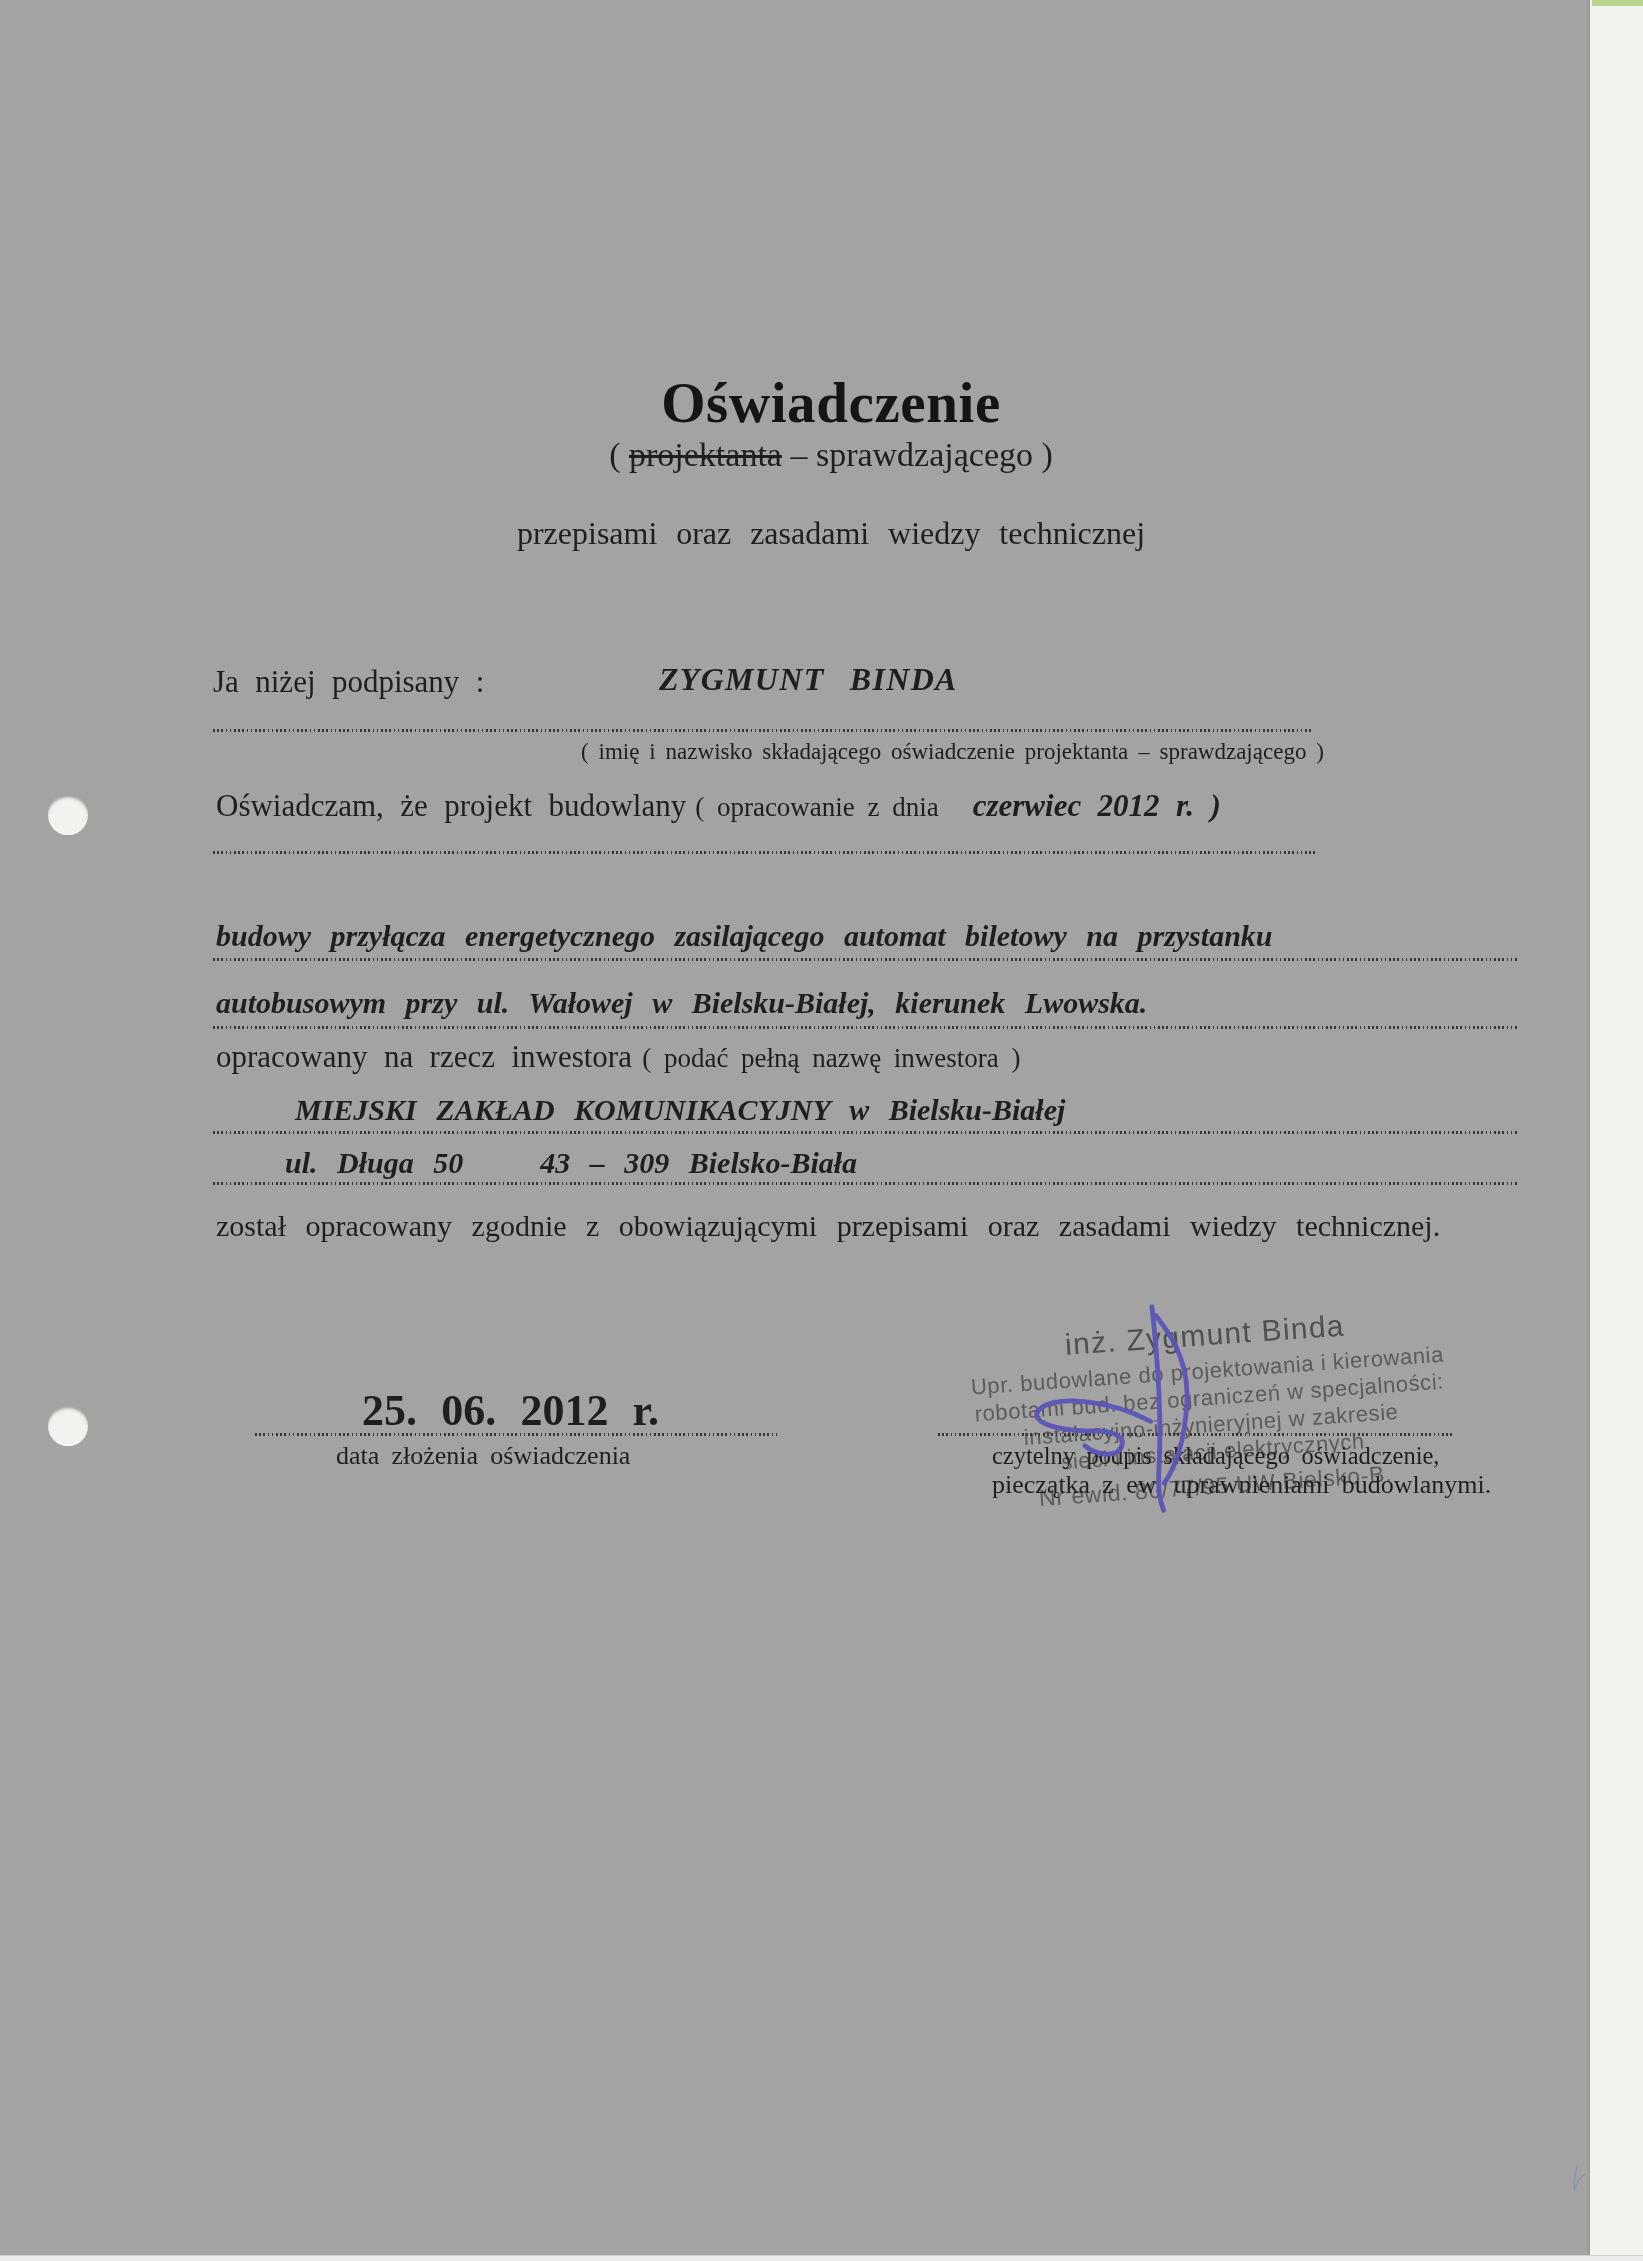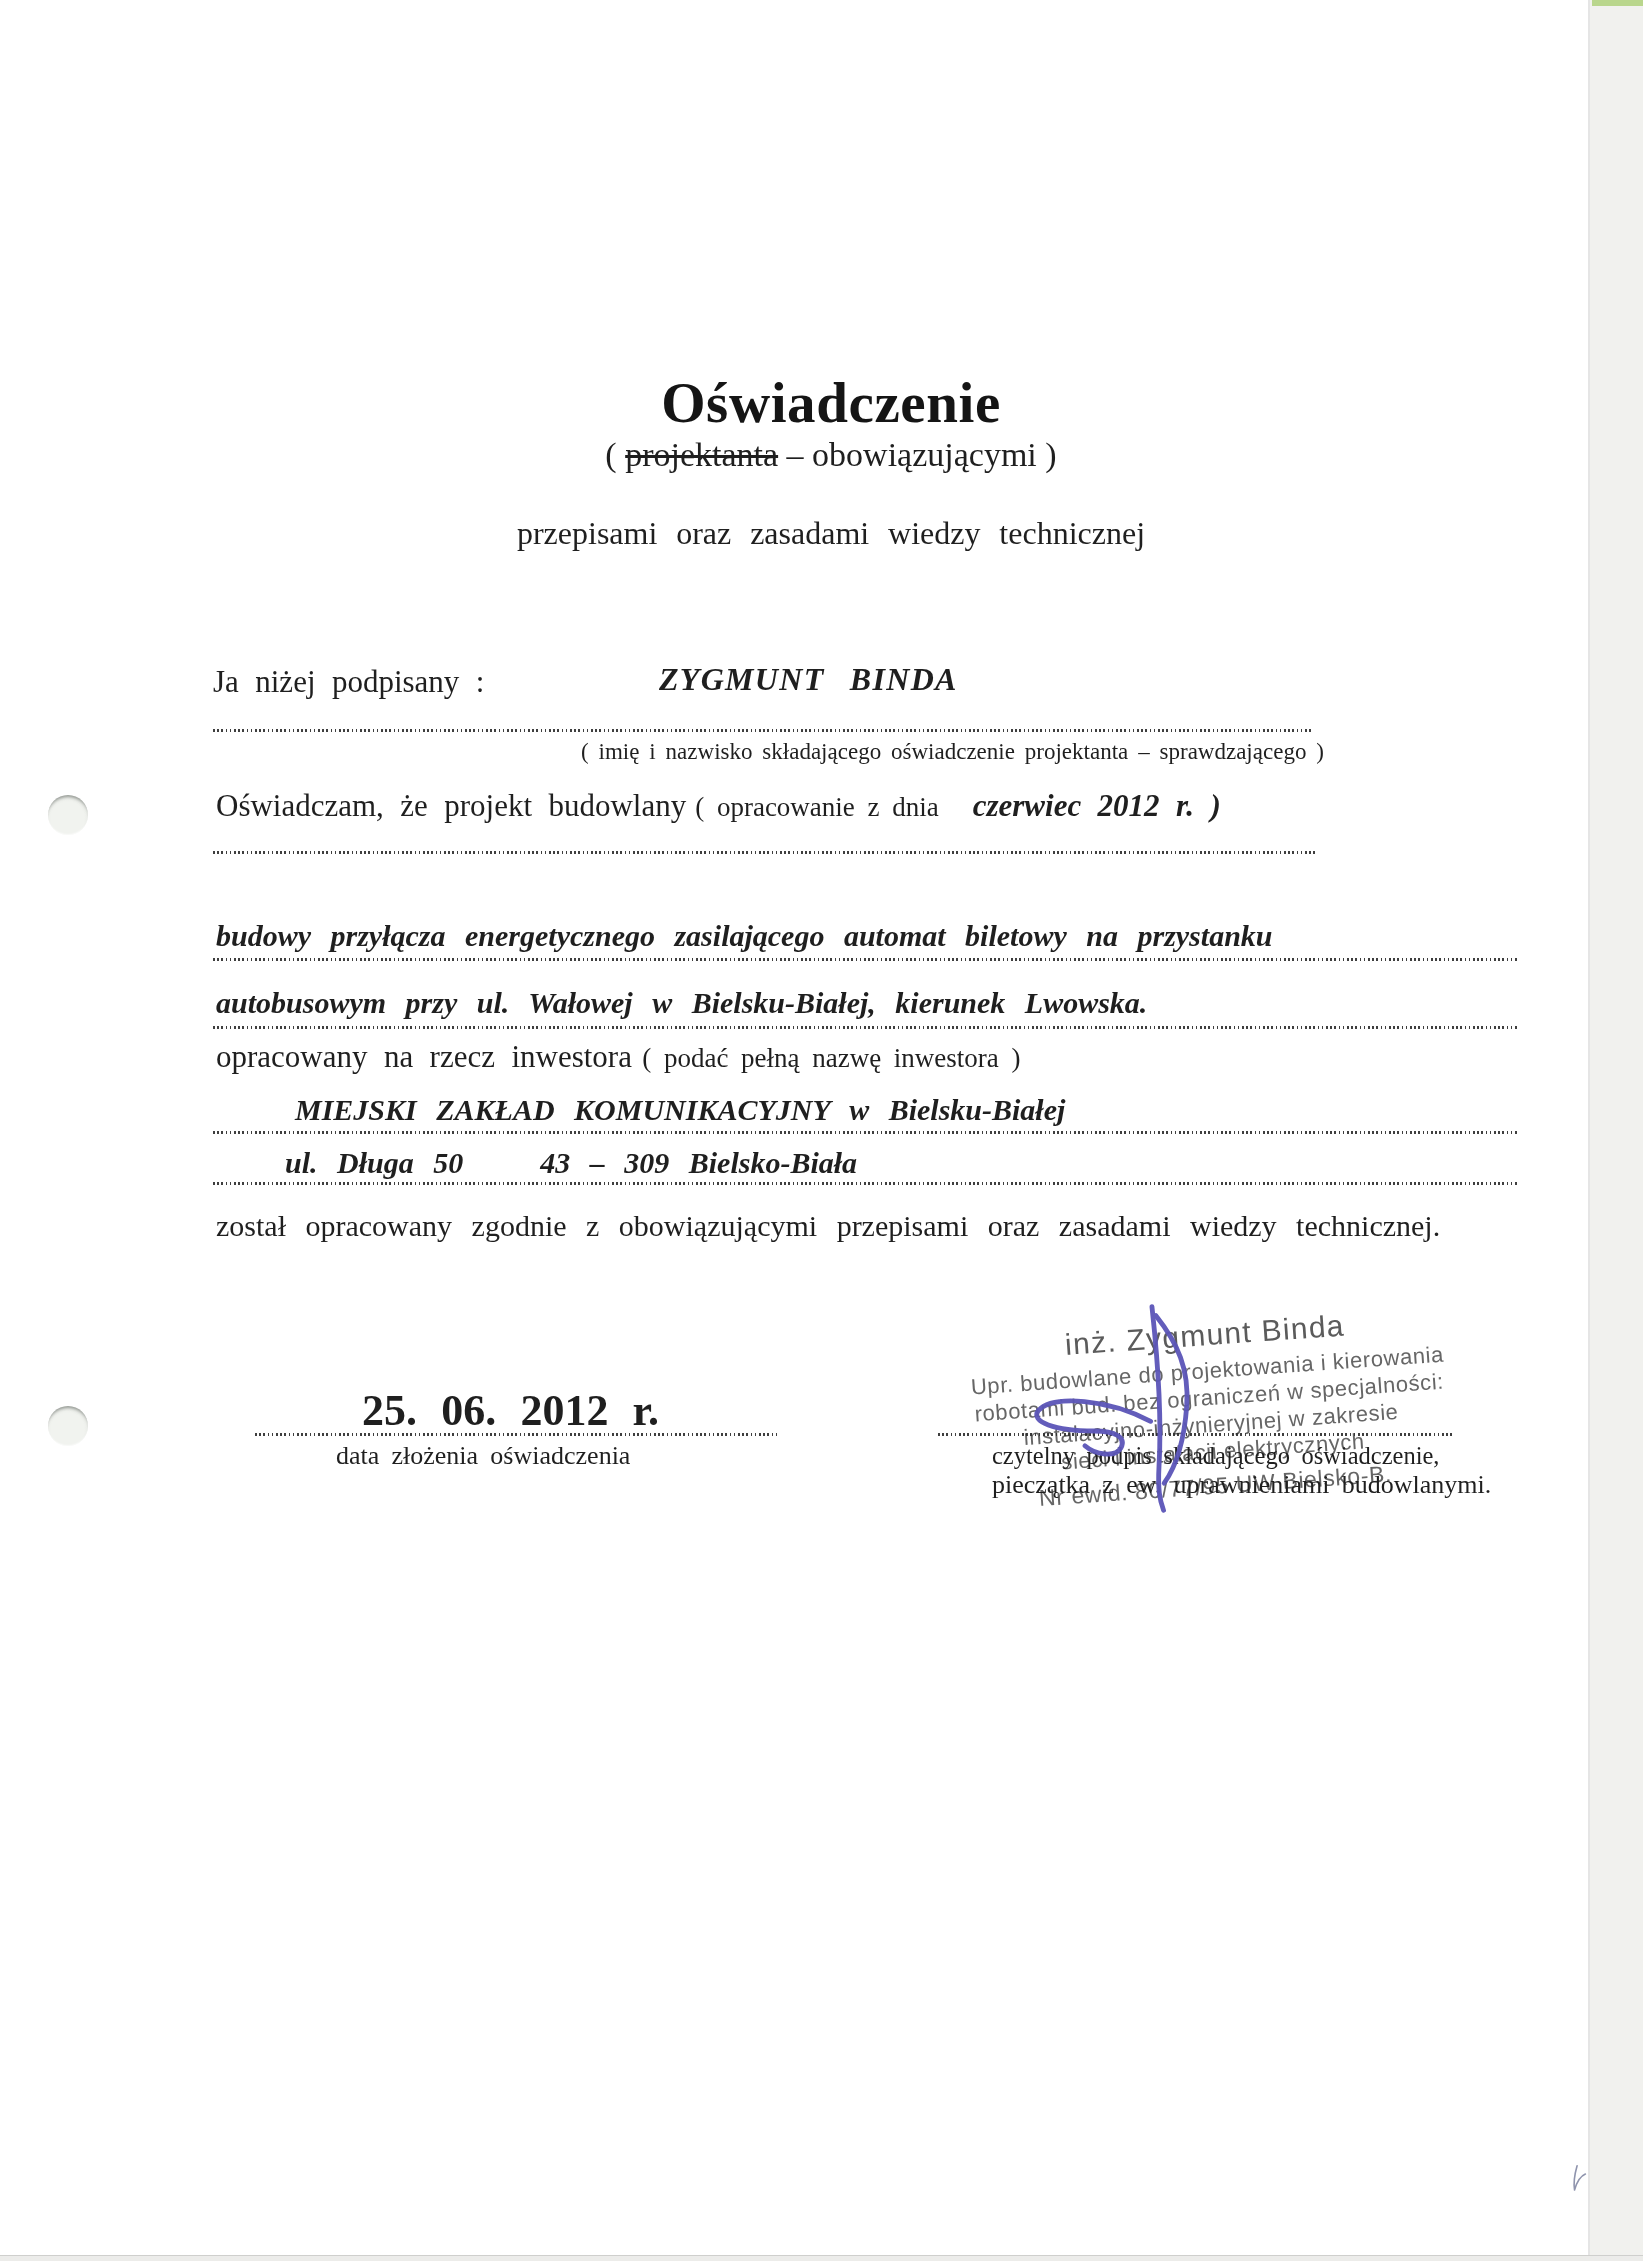--- a/index.html
+++ b/index.html
@@ -1,19 +1,19 @@
 <!DOCTYPE html>
 <html style="font-size:10.3px"><head>
 <meta charset="utf-8">
 <style>
   html,body{margin:0;padding:0;background:#e9e9e7;}
   .page{
     position:relative;
     width:1643px;height:2261px;
-    background:#ffffff;
+    background:#a3a3a3;
     overflow:hidden;
     font-family:"Liberation Serif", serif;
     color:#1f1f1f;
   }
   .abs{position:absolute;white-space:nowrap;line-height:1.08;}
   
   .scan-strip{position:absolute;left:1590px;top:0;width:53px;height:2261px;background:#f1f1ee;}
   .paper-edge{position:absolute;left:1588px;top:0;width:1.9px;height:2261px;background:rgba(110,110,110,.18);}
   .green-sliver{position:absolute;left:1592px;top:0;width:52px;height:5.8px;background:#b9d68c;}
   .bottom-edge{position:absolute;left:0;top:2255px;width:1643px;height:6.4px;background:#ececea;border-top:1.3px solid rgba(120,120,120,.25);}
@@ -65,21 +65,21 @@
 
   <div class="scan-strip"></div>
   <div class="paper-edge"></div>
   <div class="green-sliver"></div>
   <div class="bottom-edge"></div>
 
   <div class="hole" style="left:48px;top:795px;"></div>
   <div class="hole" style="left:48px;top:1406px;"></div>
 
   <div class="abs hdr title" style="top:372px;">Oświadczenie</div>
-  <div class="abs hdr subtitle" style="top:437px;"><span>( </span><span class="struck">projektanta</span><span> – obowiązującymi )</span></div>
+  <div class="abs hdr subtitle" style="top:437px;"><span>( </span><span class="struck">projektanta</span><span> – sprawdzającego )</span></div>
   <div class="abs hdr hline" style="top:516px;">przepisami oraz zasadami wiedzy technicznej</div>
 
   <div class="abs body-lg" style="left:213px;top:665px;">Ja niżej podpisany :</div>
   <div class="abs name bolditalic" style="left:659px;top:662px;">ZYGMUNT BINDA</div>
   <div class="rule" style="left:213px;top:729px;width:1099px;"></div>
   <div class="abs body-sm" style="left:581px;top:740px;font-family:Liberation Serif, serif;">( imię i nazwisko składającego oświadczenie projektanta – sprawdzającego )</div>
 
   <div class="abs" style="left:216px;top:789px;"><span class="body-lg">Oświadczam, że projekt budowlany</span><span class="body-md" style="margin-left:9px;">( opracowanie z dnia</span><span class="body-lg bolditalic" style="margin-left:34px;">czerwiec  2012 r. )</span></div>
   <div class="rule" style="left:213px;top:851px;width:1102px;"></div>
 

